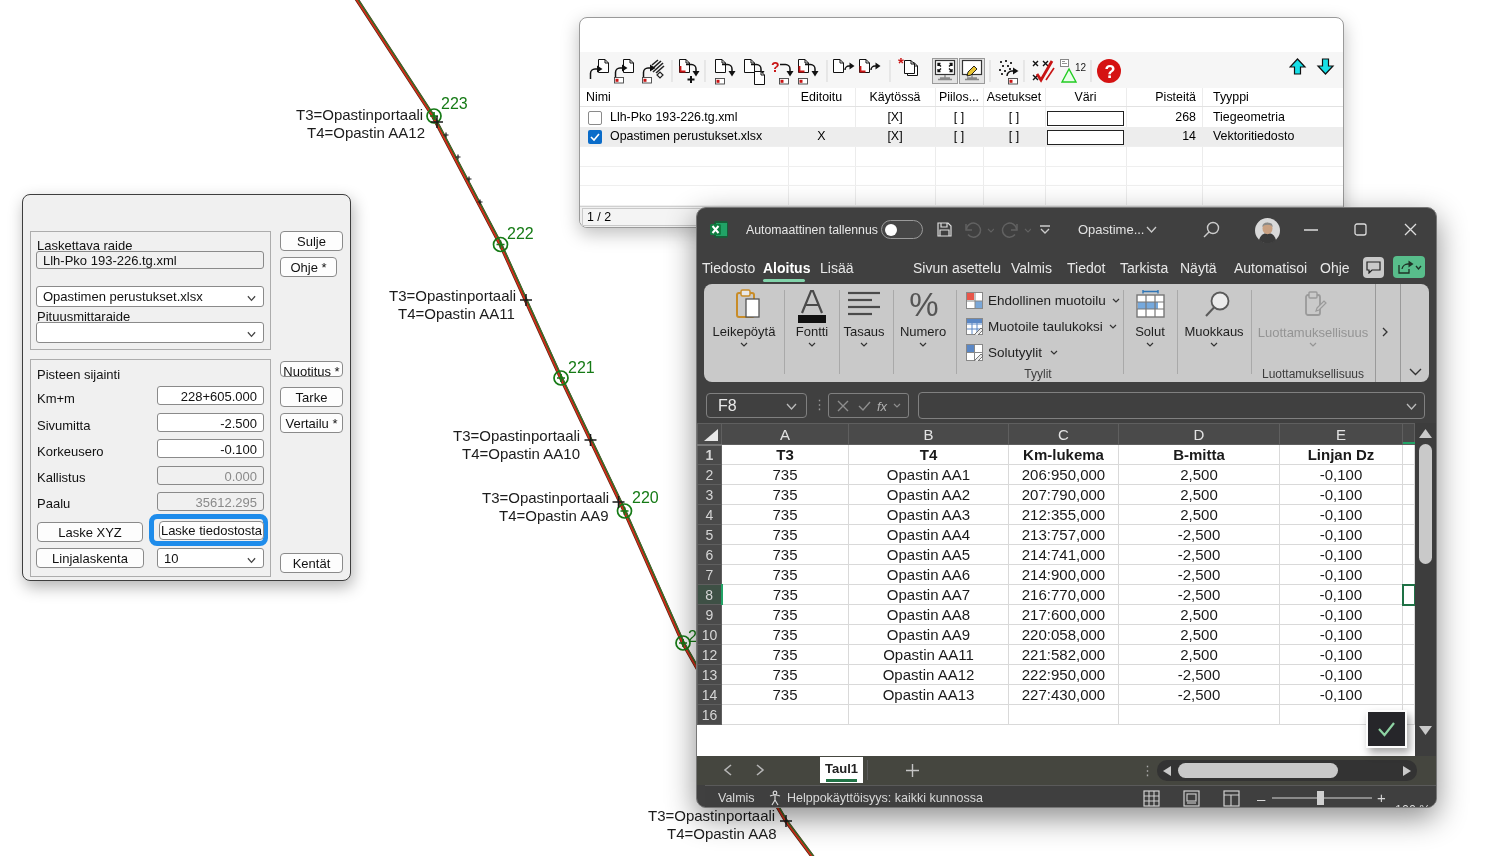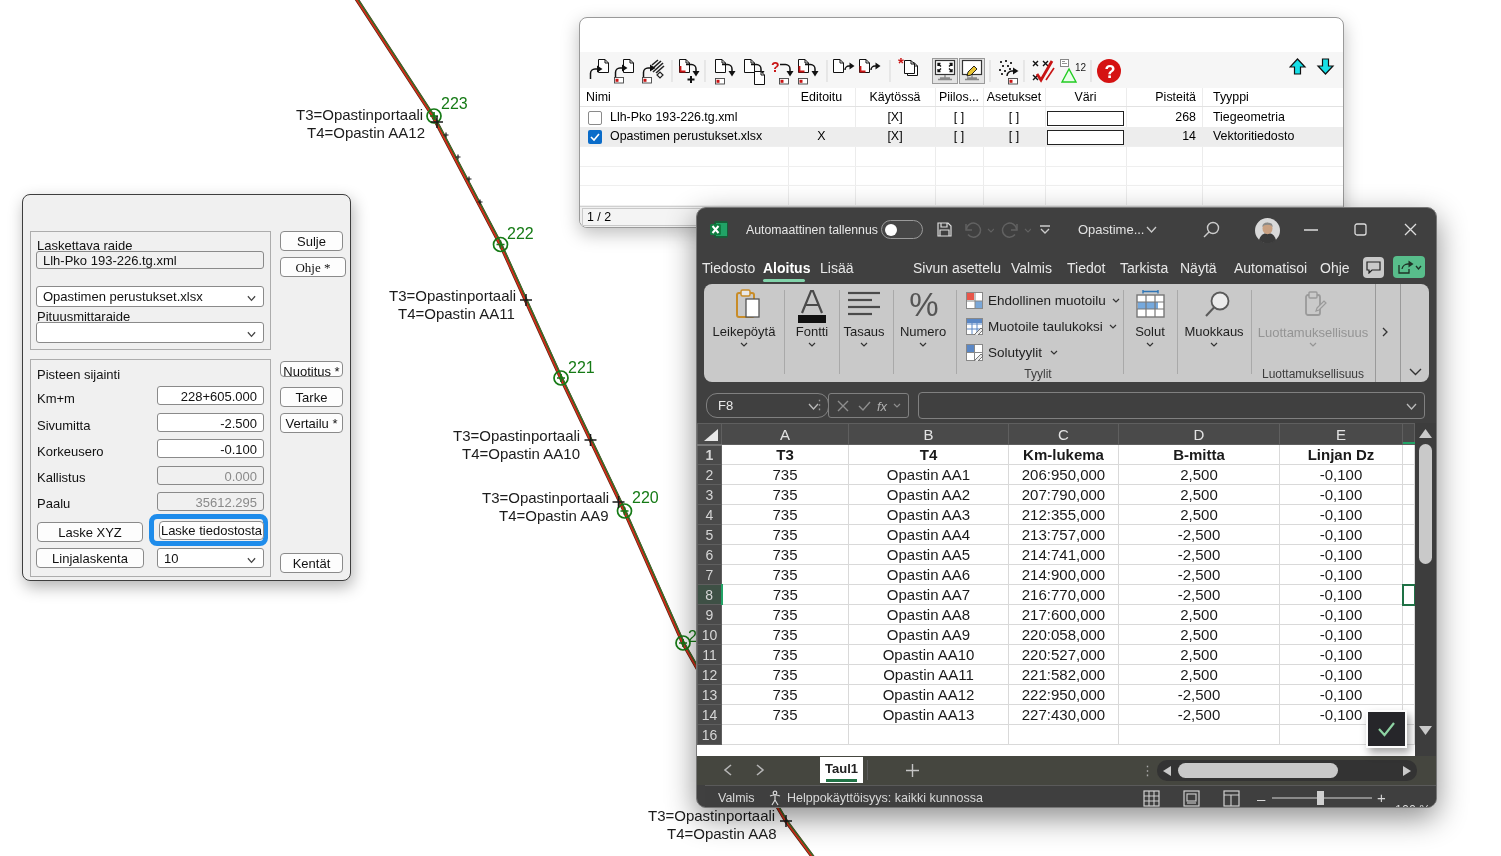--- a/index.html
+++ b/index.html
@@ -357,21 +357,21 @@
           <path d="M1,1 L5,5.5 L9,1" fill="none" stroke="#444" stroke-width="1.4"></path>
         </svg>
   </div>
   <div class="lbl" style="left:14px;top:114px;">Pituusmittaraide</div>
   <div class="fld" style="left:13px;top:127px;width:228px;height:21px;">
     <svg class="combochev" style="top:7px" width="10" height="7" viewBox="0 0 10 7">
           <path d="M1,1 L5,5.5 L9,1" fill="none" stroke="#444" stroke-width="1.4"></path>
         </svg>
   </div>
   <div class="btn" style="left:257px;top:36px;width:63px;height:20px;line-height:19px;">Sulje</div>
-  <div class="btn" style="left:257px;top:62px;width:66px;height:20px;line-height:19px;font-family:Liberation Serif, serif;">Ohje *</div>
+  <div class="btn" style="left:257px;top:62px;width:57px;height:20px;line-height:19px;">Ohje *</div>
 
   <div class="grp" style="left:7px;top:164px;width:241px;height:218px;"></div>
   <div class="lbl" style="left:14px;top:172px;">Pisteen sijainti</div>
   <div class="lbl" style="left:14px;top:196px;">Km+m</div>
   <div class="fld num" style="left:134px;top:191px;width:107px;height:19px;">228+605.000</div>
   <div class="lbl" style="left:14px;top:223px;">Sivumitta</div>
   <div class="fld num" style="left:134px;top:218px;width:107px;height:19px;">-2.500</div>
   <div class="lbl" style="left:14px;top:249px;">Korkeusero</div>
   <div class="fld num" style="left:134px;top:244px;width:107px;height:19px;">-0.100</div>
   <div class="lbl" style="left:14px;top:275px;">Kallistus</div>
@@ -590,21 +590,21 @@
 
     <svg class="abs" style="left:678px;top:43px" width="7" height="10" viewBox="0 0 7 10">
           <path d="M1,1 L5,5 L1,9" fill="none" stroke="#333" stroke-width="1.3"></path>
         </svg>
     <svg class="abs" style="left:705px;top:84px" width="13" height="8" viewBox="0 0 13 8">
           <path d="M1,1 L6.5,6.5 L12,1" fill="none" stroke="#333" stroke-width="1.4"></path>
         </svg>
   </div>
 
   <div id="fbar">
-    <div class="abs" style="left:9px;top:11px;width:123px;height:25px;border:1px solid #808080;border-radius:11px;color:#e8e8e8;font-size:13px;line-height:24px;padding-left:11px;">F8
+    <div class="abs" style="left:9px;top:11px;width:101px;height:25px;border:1px solid #808080;border-radius:4px;color:#e8e8e8;font-size:16px;line-height:24px;padding-left:11px;">F8
       <svg class="abs" style="right:9px;top:9px" width="11" height="8" viewBox="0 0 11 8">
             <path d="M1,1 L5.5,6 L10,1" fill="none" stroke="#bbb" stroke-width="1.3"></path>
           </svg>
     </div>
     <div class="abs" style="left:116px;top:15px;color:#999;font-size:13px;letter-spacing:0;">⋮</div>
     <div class="abs" style="left:131px;top:11px;width:81px;height:25px;border:1px solid #808080;border-radius:3px;">
       <svg class="abs" style="left:8px;top:6px" width="64" height="13" viewBox="0 0 64 13">
         <path d="M1,1 L11,11 M11,1 L1,11" stroke="#8e8e8e" stroke-width="1.4"></path>
         <path d="M22,6 L26,10 L33,2" fill="none" stroke="#8e8e8e" stroke-width="1.4"></path>
         <text x="40" y="11" font-size="13" font-style="italic" fill="#b0b0b0">fx</text>
@@ -727,29 +727,20 @@
       <tr>
               <td class="rh">10</td>
               <td>735</td>
               <td>Opastin AA9</td>
               <td>220:058,000</td>
               <td>2,500</td>
               <td>-0,100</td>
               <td></td>
             </tr>
       <tr>
-              <td class="rh">11</td>
-              <td>735</td>
-              <td>Opastin AA10</td>
-              <td>220:527,000</td>
-              <td>2,500</td>
-              <td>-0,100</td>
-              <td></td>
-            </tr>
-      <tr>
               <td class="rh">12</td>
               <td>735</td>
               <td>Opastin AA11</td>
               <td>221:582,000</td>
               <td>2,500</td>
               <td>-0,100</td>
               <td></td>
             </tr>
       <tr>
               <td class="rh">13</td>

